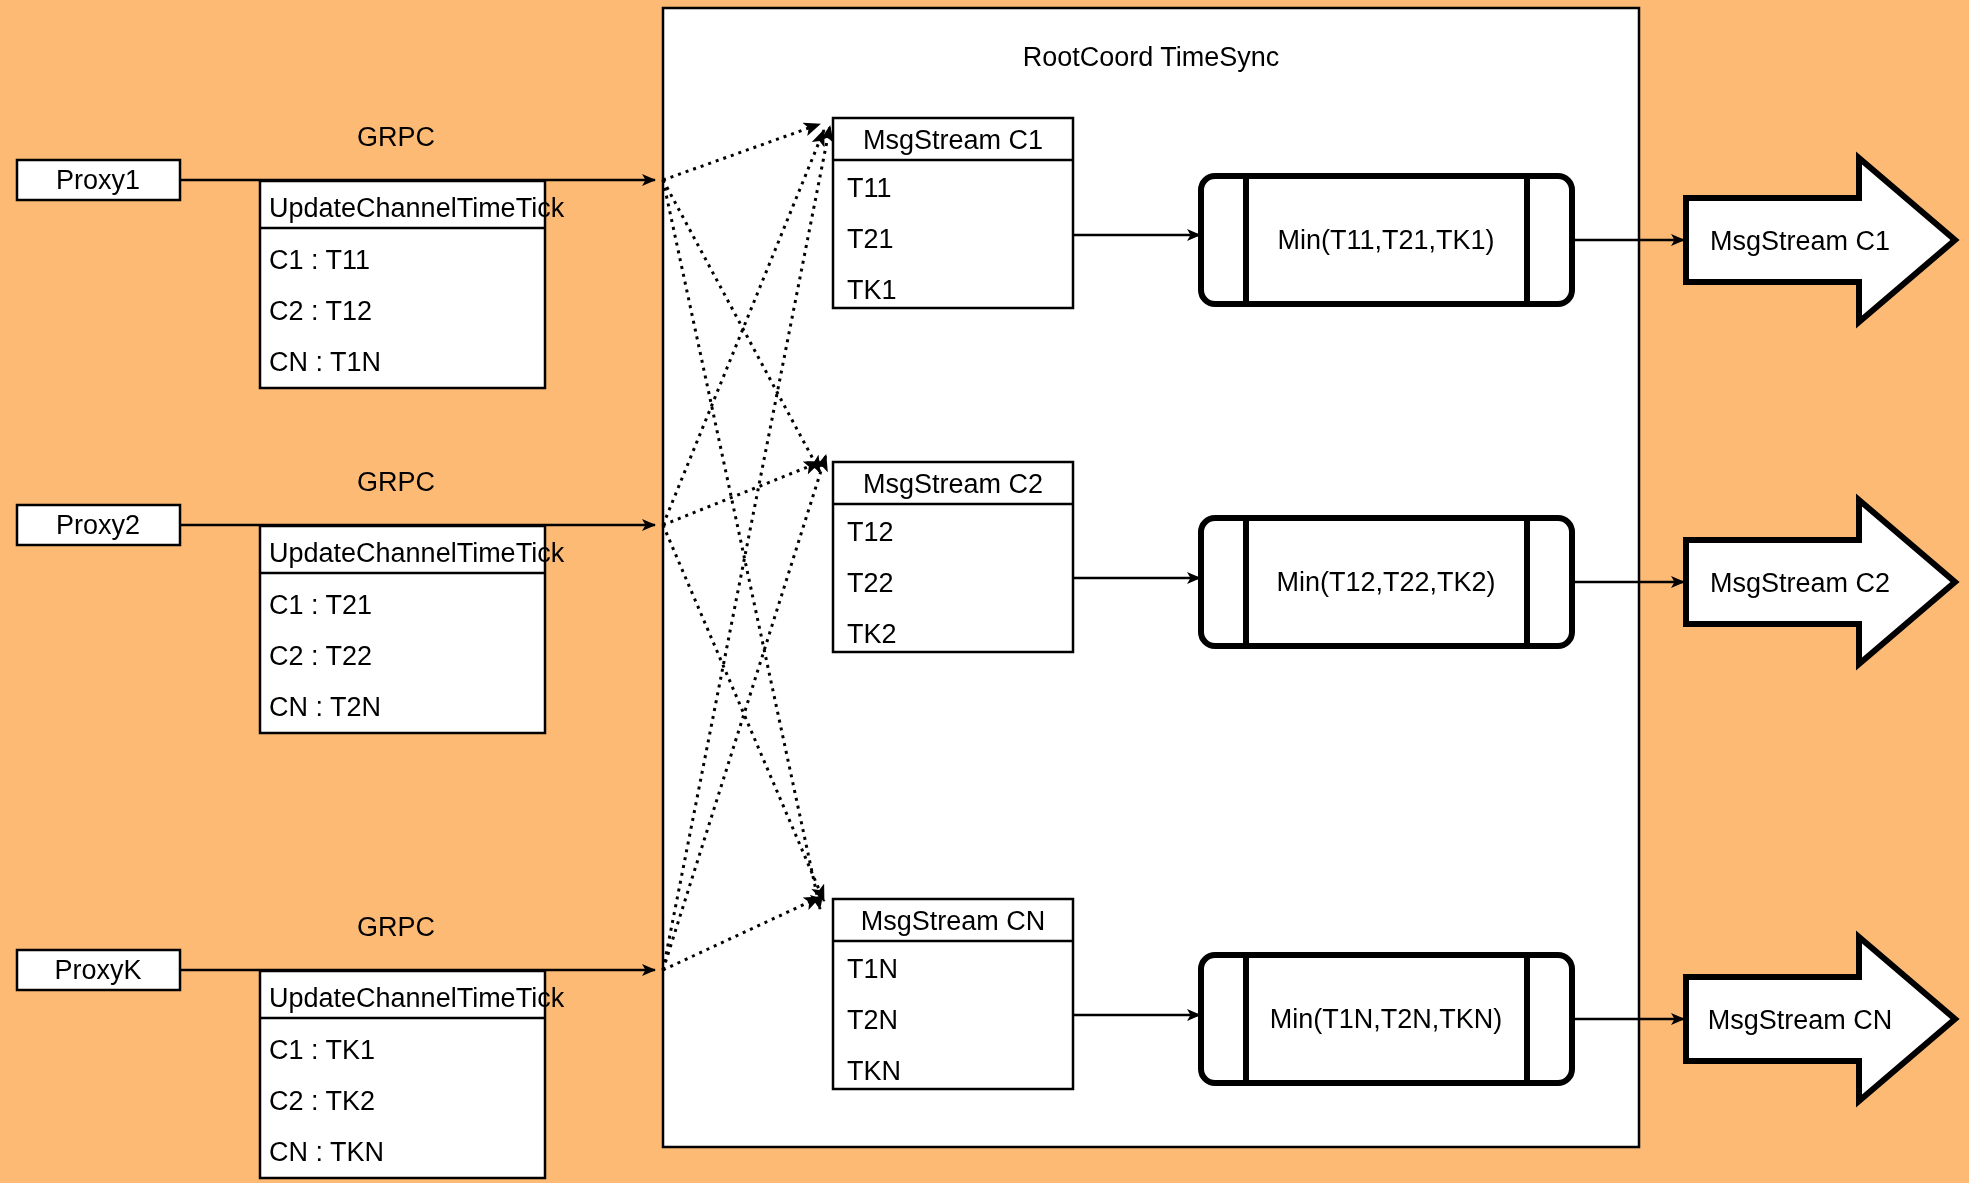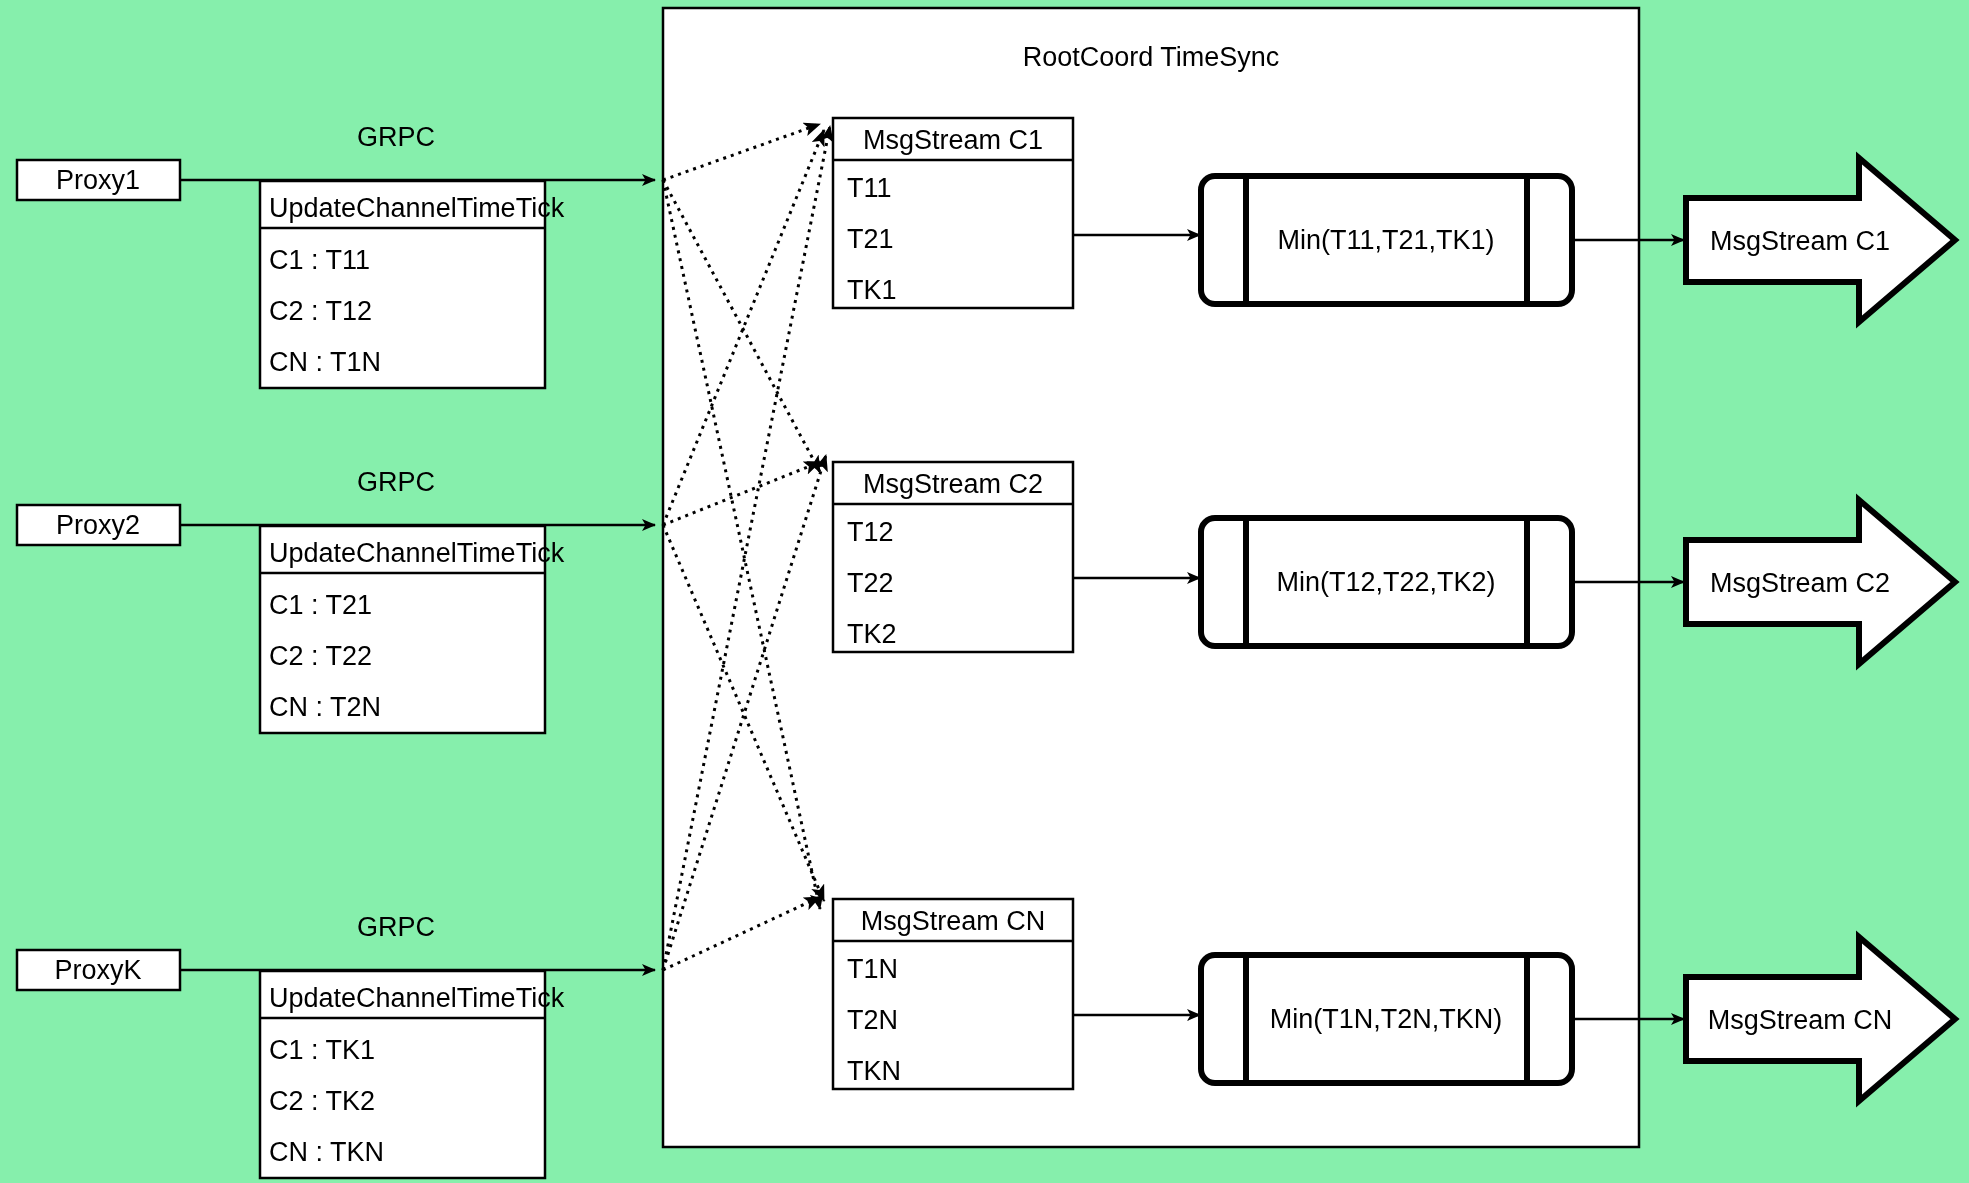--- a/index.html
+++ b/index.html
@@ -1,17 +1,17 @@
 <!DOCTYPE html>
 <html><head>
 <meta charset="utf-8">
 <style>
   html,body{margin:0;padding:0;background:#ffffff;}
   body{font-family:"Liberation Sans", sans-serif;}
-  #stage{position:relative;width:1969px;height:1183px;background:#86efac;overflow:hidden;}
+  #stage{position:relative;width:1969px;height:1183px;background:#fdba74;overflow:hidden;}
   svg{position:absolute;left:0;top:0;width:1969px;height:1183px;}
   text{font-family:"Liberation Sans", sans-serif;fill:#000000;}
   .t-box{font-size:27px;}
   .t-title{font-size:27px;}
   .t-grpc{font-size:27px;}
   .shape-line{fill:none;stroke:#000000;stroke-width:2.5;}
   .shape-fill{fill:#ffffff;stroke:#000000;stroke-width:2.5;}
   .thick{fill:#ffffff;stroke:#000000;stroke-width:6;}
   .thick-line{fill:none;stroke:#000000;stroke-width:6;}
   .dotted{fill:none;stroke:#000000;stroke-width:3;stroke-dasharray:3 5;stroke-linecap:butt;}

